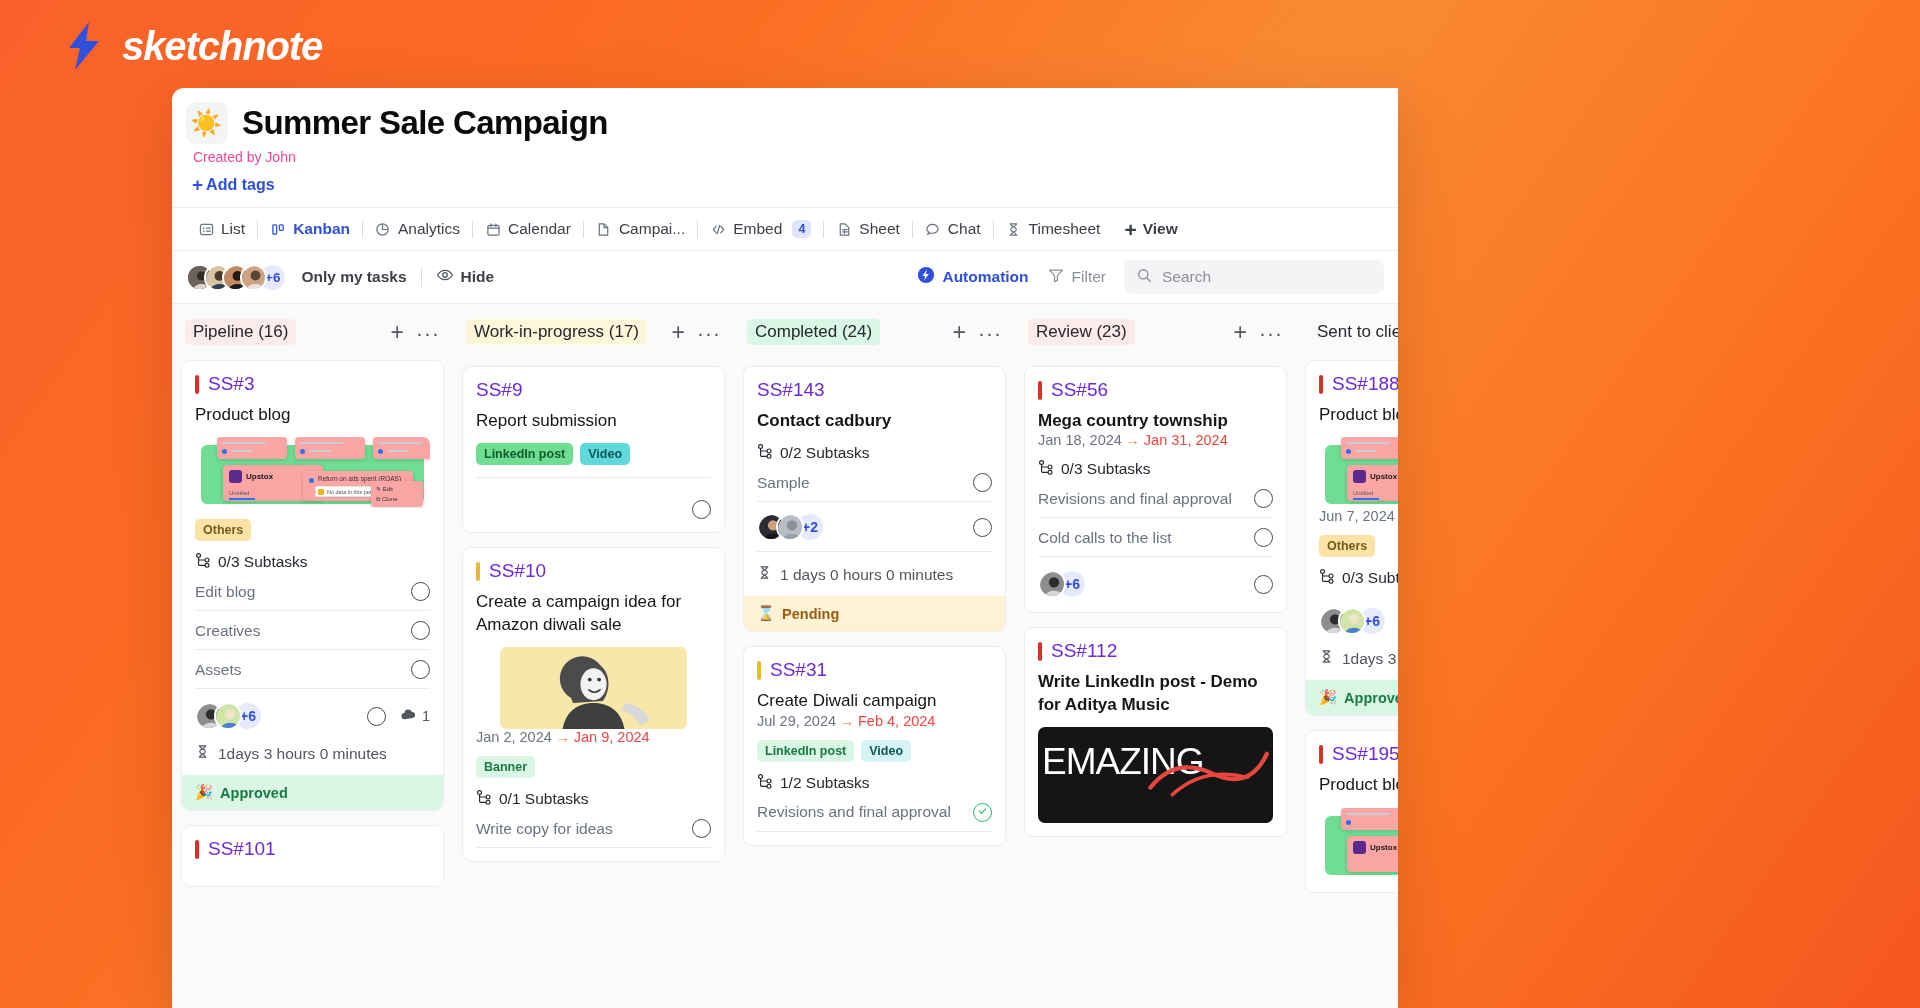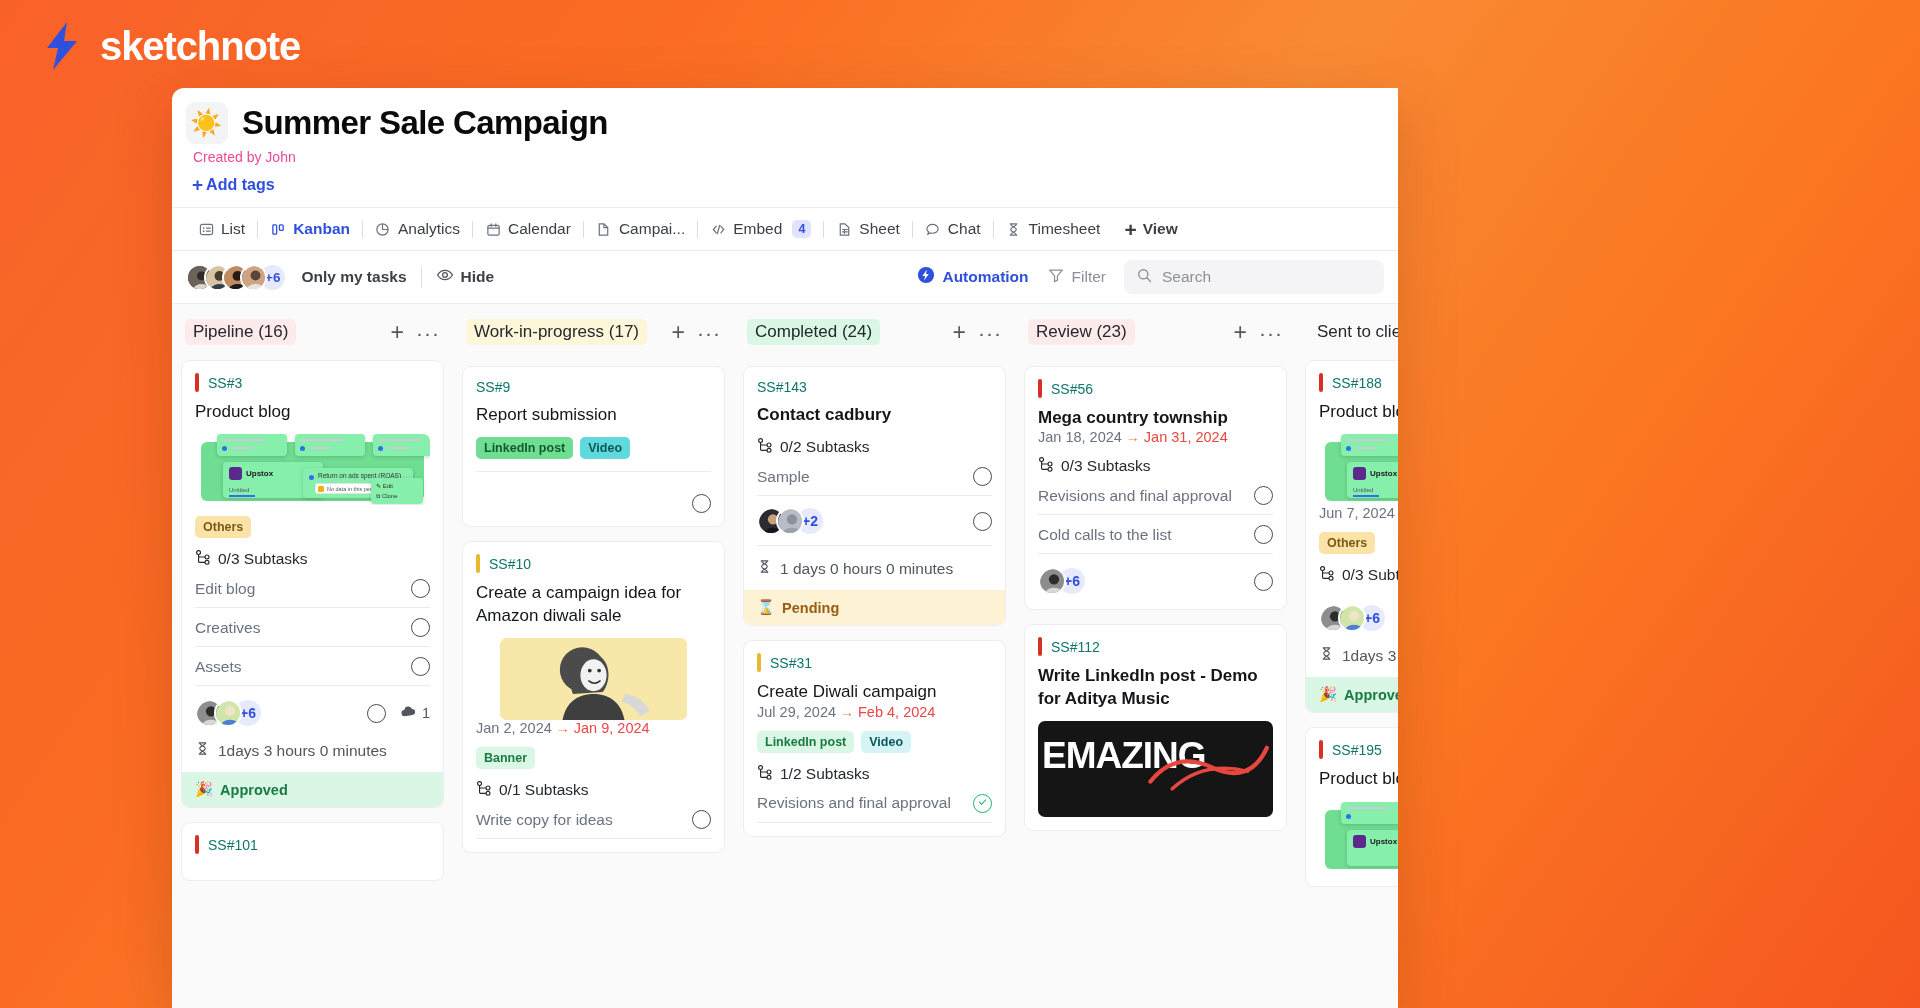--- a/index.html
+++ b/index.html
@@ -5,22 +5,22 @@
   * { box-sizing: border-box; margin: 0; padding: 0; }
   html, body { width: 1920px; height: 1008px; overflow: hidden; }
   body {
     font-family: "Liberation Sans", sans-serif;
     background: linear-gradient(125deg, #f9612a 0%, #fb6d22 28%, #f98a33 52%, #fb7522 74%, #f5561f 100%);
     position: relative;
   }
 
   
   .brand {
-    position: absolute; left: 42px; top: 22px;
-    display: flex; align-items: center; gap: 16px;
+    position: absolute; left: 64px; top: 22px;
+    display: flex; align-items: center; gap: 16px; font-style: italic;
   }
   .brand-logo { width: 42px; height: 48px; }
   .brand-name {
     color: #ffffff; font-size: 40px; font-weight: 700;
     letter-spacing: -1.1px;
   }
 
   
   .app-window {
     position: absolute; left: 172px; top: 88px;
@@ -136,21 +136,21 @@
   .col-actions .dots { font-size: 21px; line-height: 1; cursor: pointer; letter-spacing: 1px; }
 
   
   .card {
     background: #fff; border-radius: 9px; border: 1px solid #ededf1;
     padding: 12px 13px 13px 13px; margin-bottom: 14px;
     position: relative; overflow: hidden;
   }
   .card-id-row { display: flex; align-items: center; gap: 9px; }
   .accent { width: 4px; height: 19px; border-radius: 2px; flex: 0 0 4px; }
-  .card-id { font-size: 14px; color: #0f766e; }
+  .card-id { font-size: 19px; color: #6d28d9; }
   .card-title {
     font-size: 17px; color: #14161a; margin-top: 9px; line-height: 1.32;
   }
   .card-title.bold { font-weight: 600; }
   .card-img {
     margin-top: 11px; border-radius: 7px; height: 71px; width: 100%;
     overflow: hidden; position: relative;
   }
   .tag-row { display: flex; gap: 7px; margin-top: 11px; flex-wrap: wrap; }
   .tag {
@@ -204,28 +204,28 @@
 
   
   .card-avatars { display: flex; align-items: center; }
   .card-avatars .avatar { width: 28px; height: 28px; }
   .card-avatars .avatar-more { min-width: 30px; height: 30px; font-size: 14px; }
 
   
   .img-green { background: #fff; position: relative; }
   .img-green .g-shape { position: absolute; left: 6px; top: 8px; right: 6px; bottom: 4px; background: #6fdd92; border-radius: 6px; }
   .img-green .mini-card {
-    position: absolute; background: #86efac; border-radius: 4px;
+    position: absolute; background: #fca5a5; border-radius: 4px;
     box-shadow: 0 1px 4px rgba(0,0,0,.17);
   }
   .img-green .mini-dot { position: absolute; width: 5px; height: 5px; background: #2f6ff0; border-radius: 50%; }
   .img-green .mini-line { position: absolute; height: 2px; background: #c9ccd3; border-radius: 1px; }
   .img-yellow { background: #f7e7a8; position: relative; }
   .img-black { background: #151515; position: relative; overflow: hidden; }
-  .img-black .emaz { color: #fff; font-weight: 700; font-size: 37px; letter-spacing: -1px;
+  .img-black .emaz { color: #fff; font-weight: 400; font-size: 37px; letter-spacing: -1px;
      position: absolute; left: 4px; top: 14px; font-family: "Liberation Sans", sans-serif; }
   .img-black .scribble { position: absolute; left: 96px; top: 18px; color: #e8473f; font-size: 40px; transform: rotate(-8deg); }
 </style>
 </head>
 <body>
 
 <div class="brand">
   <span class="brand-logo">
     <svg viewBox="0 0 40 48" width="42" height="48" aria-hidden="true">
       <path d="M24 0 L4 26 h11 L10 48 L34 19 H21 Z" fill="#2f4fdd"></path>

